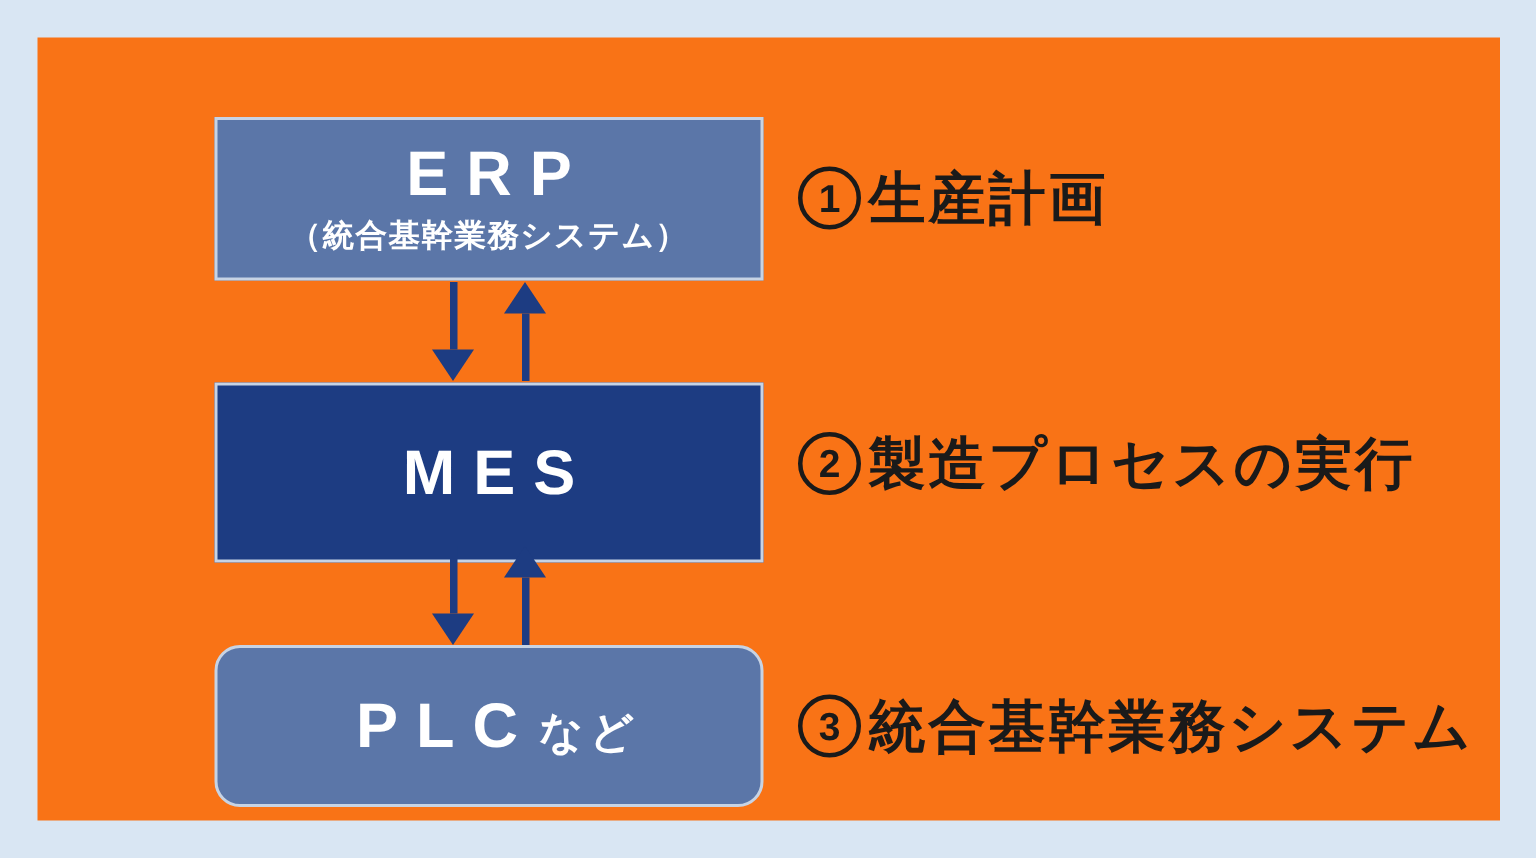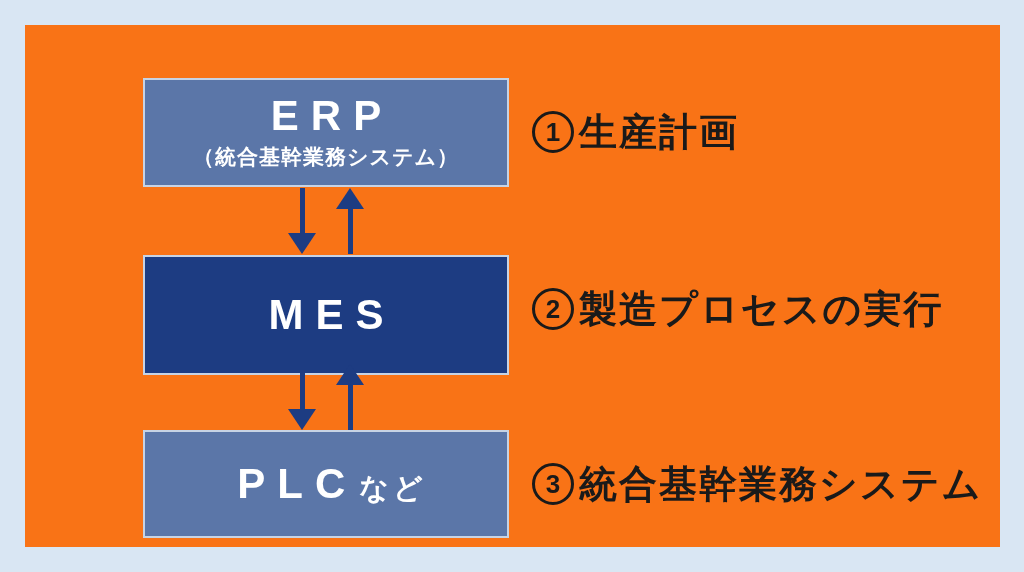--- a/index.html
+++ b/index.html
@@ -33,21 +33,21 @@
     flex-direction: column;
     align-items: center;
     justify-content: center;
     color: #ffffff;
     text-align: center;
   }
   .box-light { background: #5b76a8; }
   .box-dark  { background: #1d3c82; }
   .box-erp { top: 53px;  height: 109px; }
   .box-mes { top: 230px; height: 120px; }
-  .box-plc { top: 405px; height: 108px; }
+  .box-plc { top: 405px; height: 108px; border-radius: 17px; }
   .box-title {
     font-size: 42px;
     font-weight: bold;
     letter-spacing: 12px;
     padding-left: 12px;
     line-height: 1.05;
     white-space: nowrap;
   }
   .box-title .title-suffix {
     font-size: 29px;

